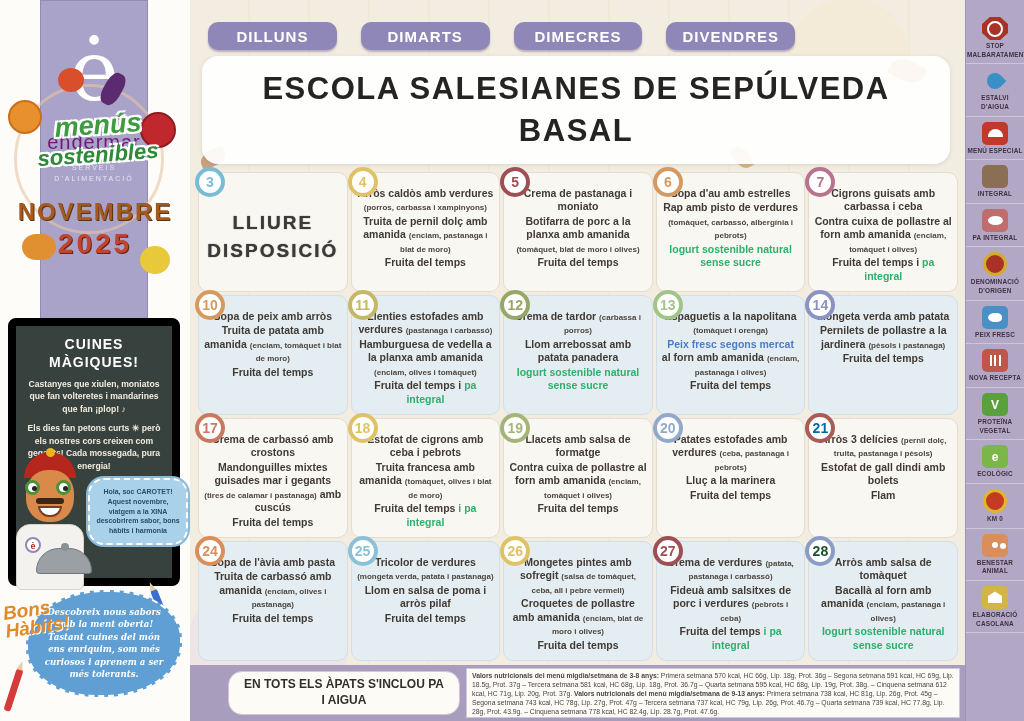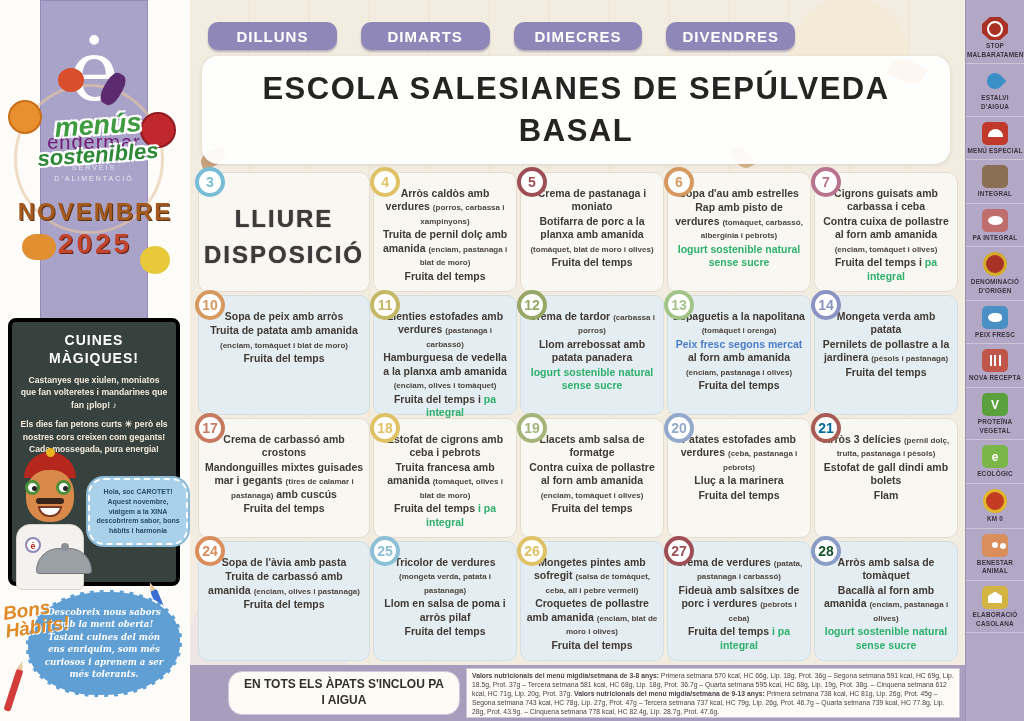--- a/index.html
+++ b/index.html
@@ -43,21 +43,21 @@
      font-size:14px; font-weight:bold; display:flex; align-items:center;
      justify-content:center; z-index:2; }
   .menu { text-align:center; font-size:10.5px; line-height:1.28; color:#403a33;
      font-weight:bold; }
   .mline { margin-bottom:1px; }
   .r-m { color:#403a33; }
   .r-p { font-size:8px; font-weight:bold; color:#4d463e; }
   .r-g { color:#2eb06c; }
   .r-bl { color:#4a7cc7; }
   .freetext { height:100%; display:flex; align-items:center; justify-content:center;
-     text-align:center; font-size:24px; font-weight:800; letter-spacing:2px;
+     text-align:center; font-size:19px; font-weight:800; letter-spacing:2px;
      color:#3d3b39; line-height:1.5; text-shadow:0 0 1px #3d3b39; }
 
   
   .footer { position:absolute; left:0; bottom:0; width:775px; height:56px;
      background:#a99dbd; }
   .included-box { position:absolute; left:38px; top:6px; width:232px; height:44px;
      background:#fdfbf6; border:1px solid #cfc6da; border-radius:14px;
      display:flex; align-items:center; justify-content:center; text-align:center;
      font-size:12px; font-weight:bold; color:#33302c; line-height:1.3; padding:0 14px; }
   .nutrition-box { position:absolute; left:276px; top:3px; width:494px; height:50px;
@@ -88,21 +88,21 @@
      transform:rotate(-4deg); }
   .month-word { position:absolute; left:0; top:118px; width:190px; text-align:center;
      font-size:24px; font-weight:800; color:#a45a1e; letter-spacing:2px;
      text-shadow:1px 1px 0 #5c3414; }
   .year-word { position:absolute; left:0; top:148px; width:190px; text-align:center;
      font-size:28px; font-weight:800; color:#c0452c; letter-spacing:3px;
      text-shadow:1px 1px 0 #6d2114; }
   .fruit { position:absolute; border-radius:50%; }
 
   .blackboard { position:absolute; left:8px; top:318px; width:172px; height:268px;
-     background:#37423e; border:4px solid #000000; border-radius:8px;
+     background:#37423e; border:8px solid #000000; border-radius:8px;
      padding:10px 8px; text-align:center; }
   .bb-title { font-size:14px; font-weight:800; color:#fff; letter-spacing:1px;
      line-height:1.25; }
   .bb-p { margin-top:7px; font-size:8.6px; font-weight:bold; color:#f3ecdd; line-height:1.45;text-align:center; }
   .bb-profit { position:absolute; right:10px; bottom:66px; font-size:12px;
      font-weight:bold; color:#fff; font-style:italic; }
   .bubble-carotet { position:absolute; left:88px; top:478px; width:100px;
      background:#a9d2ea; border:2px dashed #ffffff; border-radius:16px;
      padding:7px 6px; font-size:7px; font-weight:bold; color:#274d66;
      text-align:center; line-height:1.4; z-index:5;

